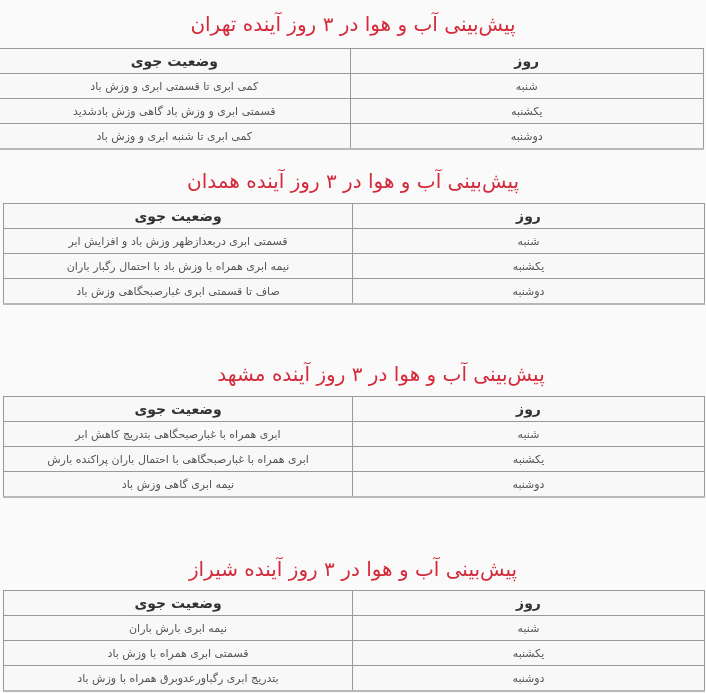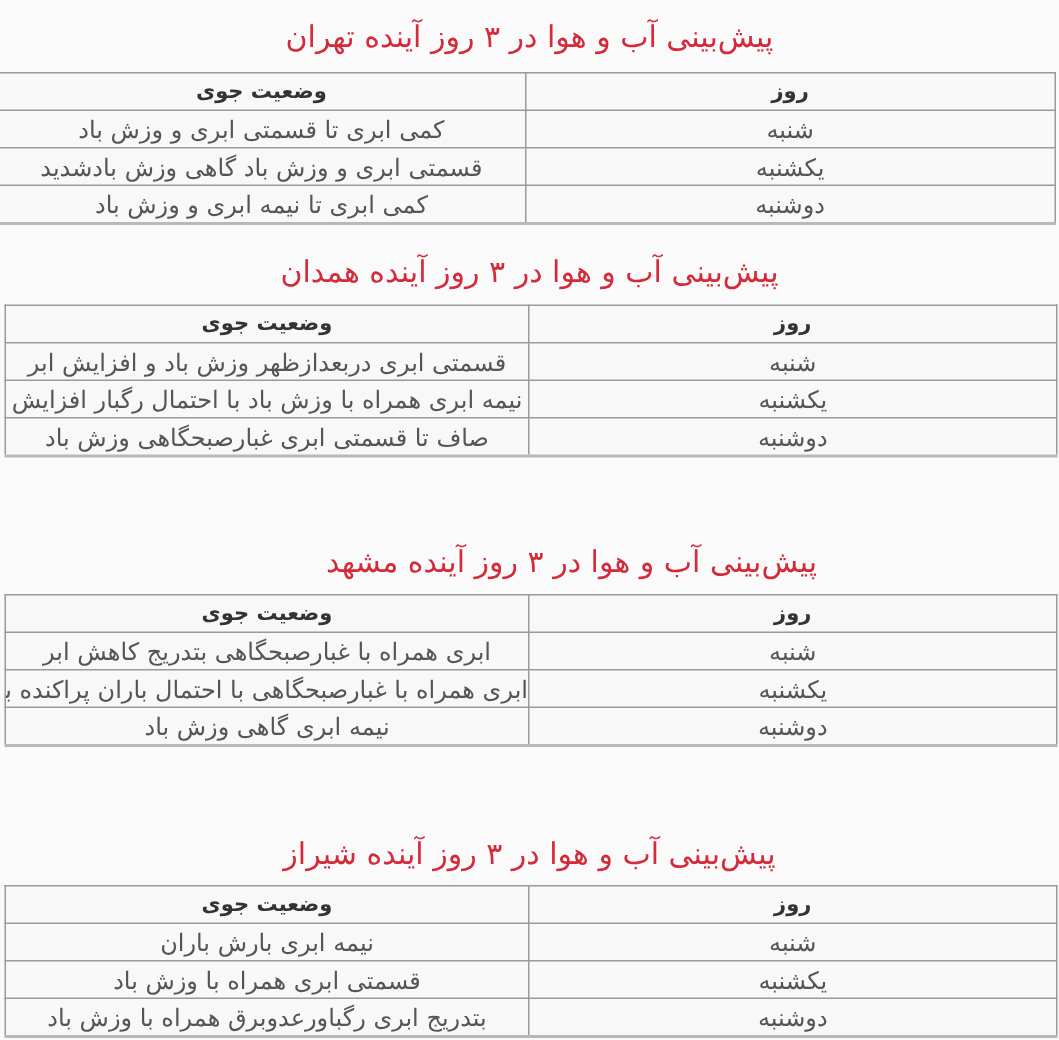--- a/index.html
+++ b/index.html
@@ -35,21 +35,21 @@
     direction: rtl;
     border-collapse: collapse;
     background: #f8f8f8;
     table-layout: fixed;
   }
   table.forecast td, table.forecast th {
     border: 1px solid #9a9a9a;
     text-align: center;
     padding: 0;
     height: 24px;
-    font-size: 16px;
+    font-size: 11px;
     color: #555;
     white-space: nowrap;
     overflow: hidden;
   }
   table.forecast th {
     font-weight: bold;
     color: #333;
     font-size: 14px;
   }
   table.forecast tr:last-child td {
@@ -76,21 +76,21 @@
     <tr>
       <td>شنبه</td>
       <td>کمی ابری تا قسمتی ابری و وزش باد</td>
     </tr>
     <tr>
       <td>یکشنبه</td>
       <td>قسمتی ابری و وزش باد گاهی وزش بادشدید</td>
     </tr>
     <tr>
       <td>دوشنبه</td>
-      <td>کمی ابری تا نیمه ابری و وزش باد</td>
+      <td>کمی ابری تا شنبه ابری و وزش باد</td>
     </tr>
   </tbody>
     </table>
 </div>
 
 <div class="section">
   <div class="title" style="top:168px;">پیش‌بینی آب و هوا در ۳ روز آینده همدان</div>
   <table class="forecast" style="top:203px; left:3px; width:701px;">
     <colgroup>
         <col style="width:352px">
@@ -100,21 +100,21 @@
         <tr>
       <th>روز</th>
       <th>وضعیت جوی</th>
     </tr>
     <tr>
       <td>شنبه</td>
       <td>قسمتی ابری دربعدازظهر وزش باد و افزایش ابر</td>
     </tr>
     <tr>
       <td>یکشنبه</td>
-      <td>نیمه ابری همراه با وزش باد با احتمال رگبار افزایش</td>
+      <td>نیمه ابری همراه با وزش باد با احتمال رگبار باران</td>
     </tr>
     <tr>
       <td>دوشنبه</td>
       <td>صاف تا قسمتی ابری غبارصبحگاهی وزش باد</td>
     </tr>
   </tbody>
     </table>
 </div>
 
 <div class="section">

